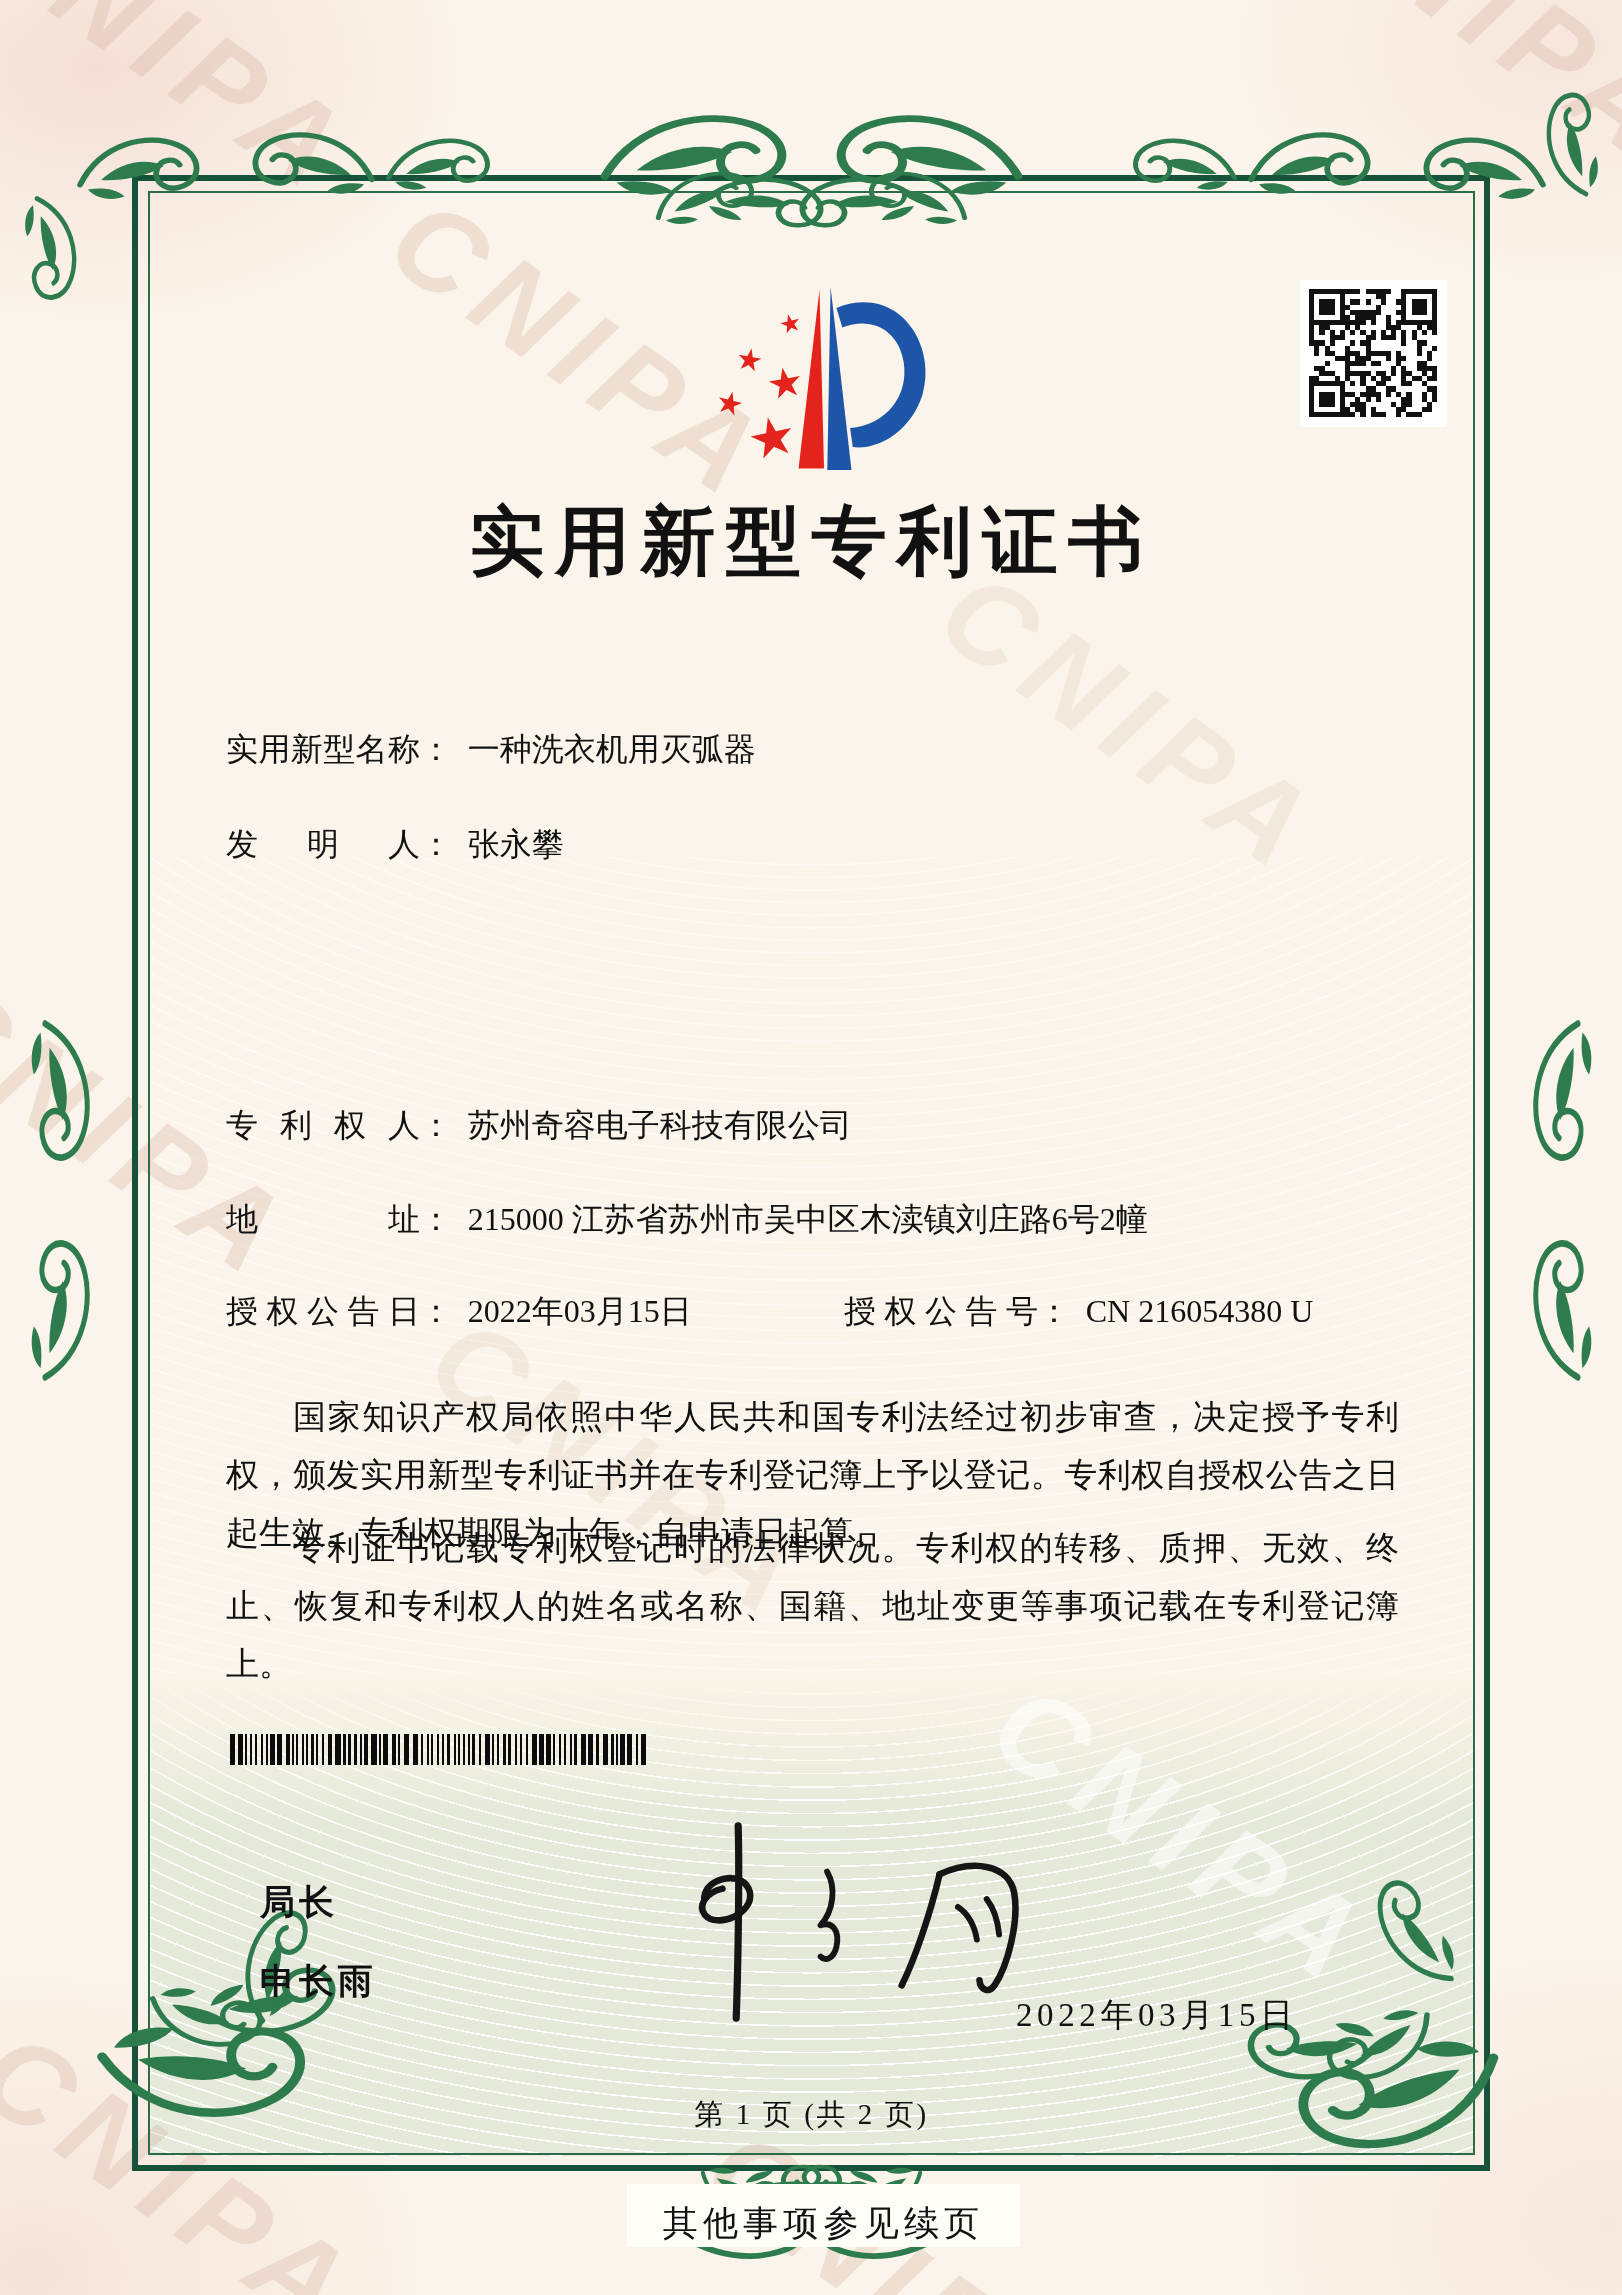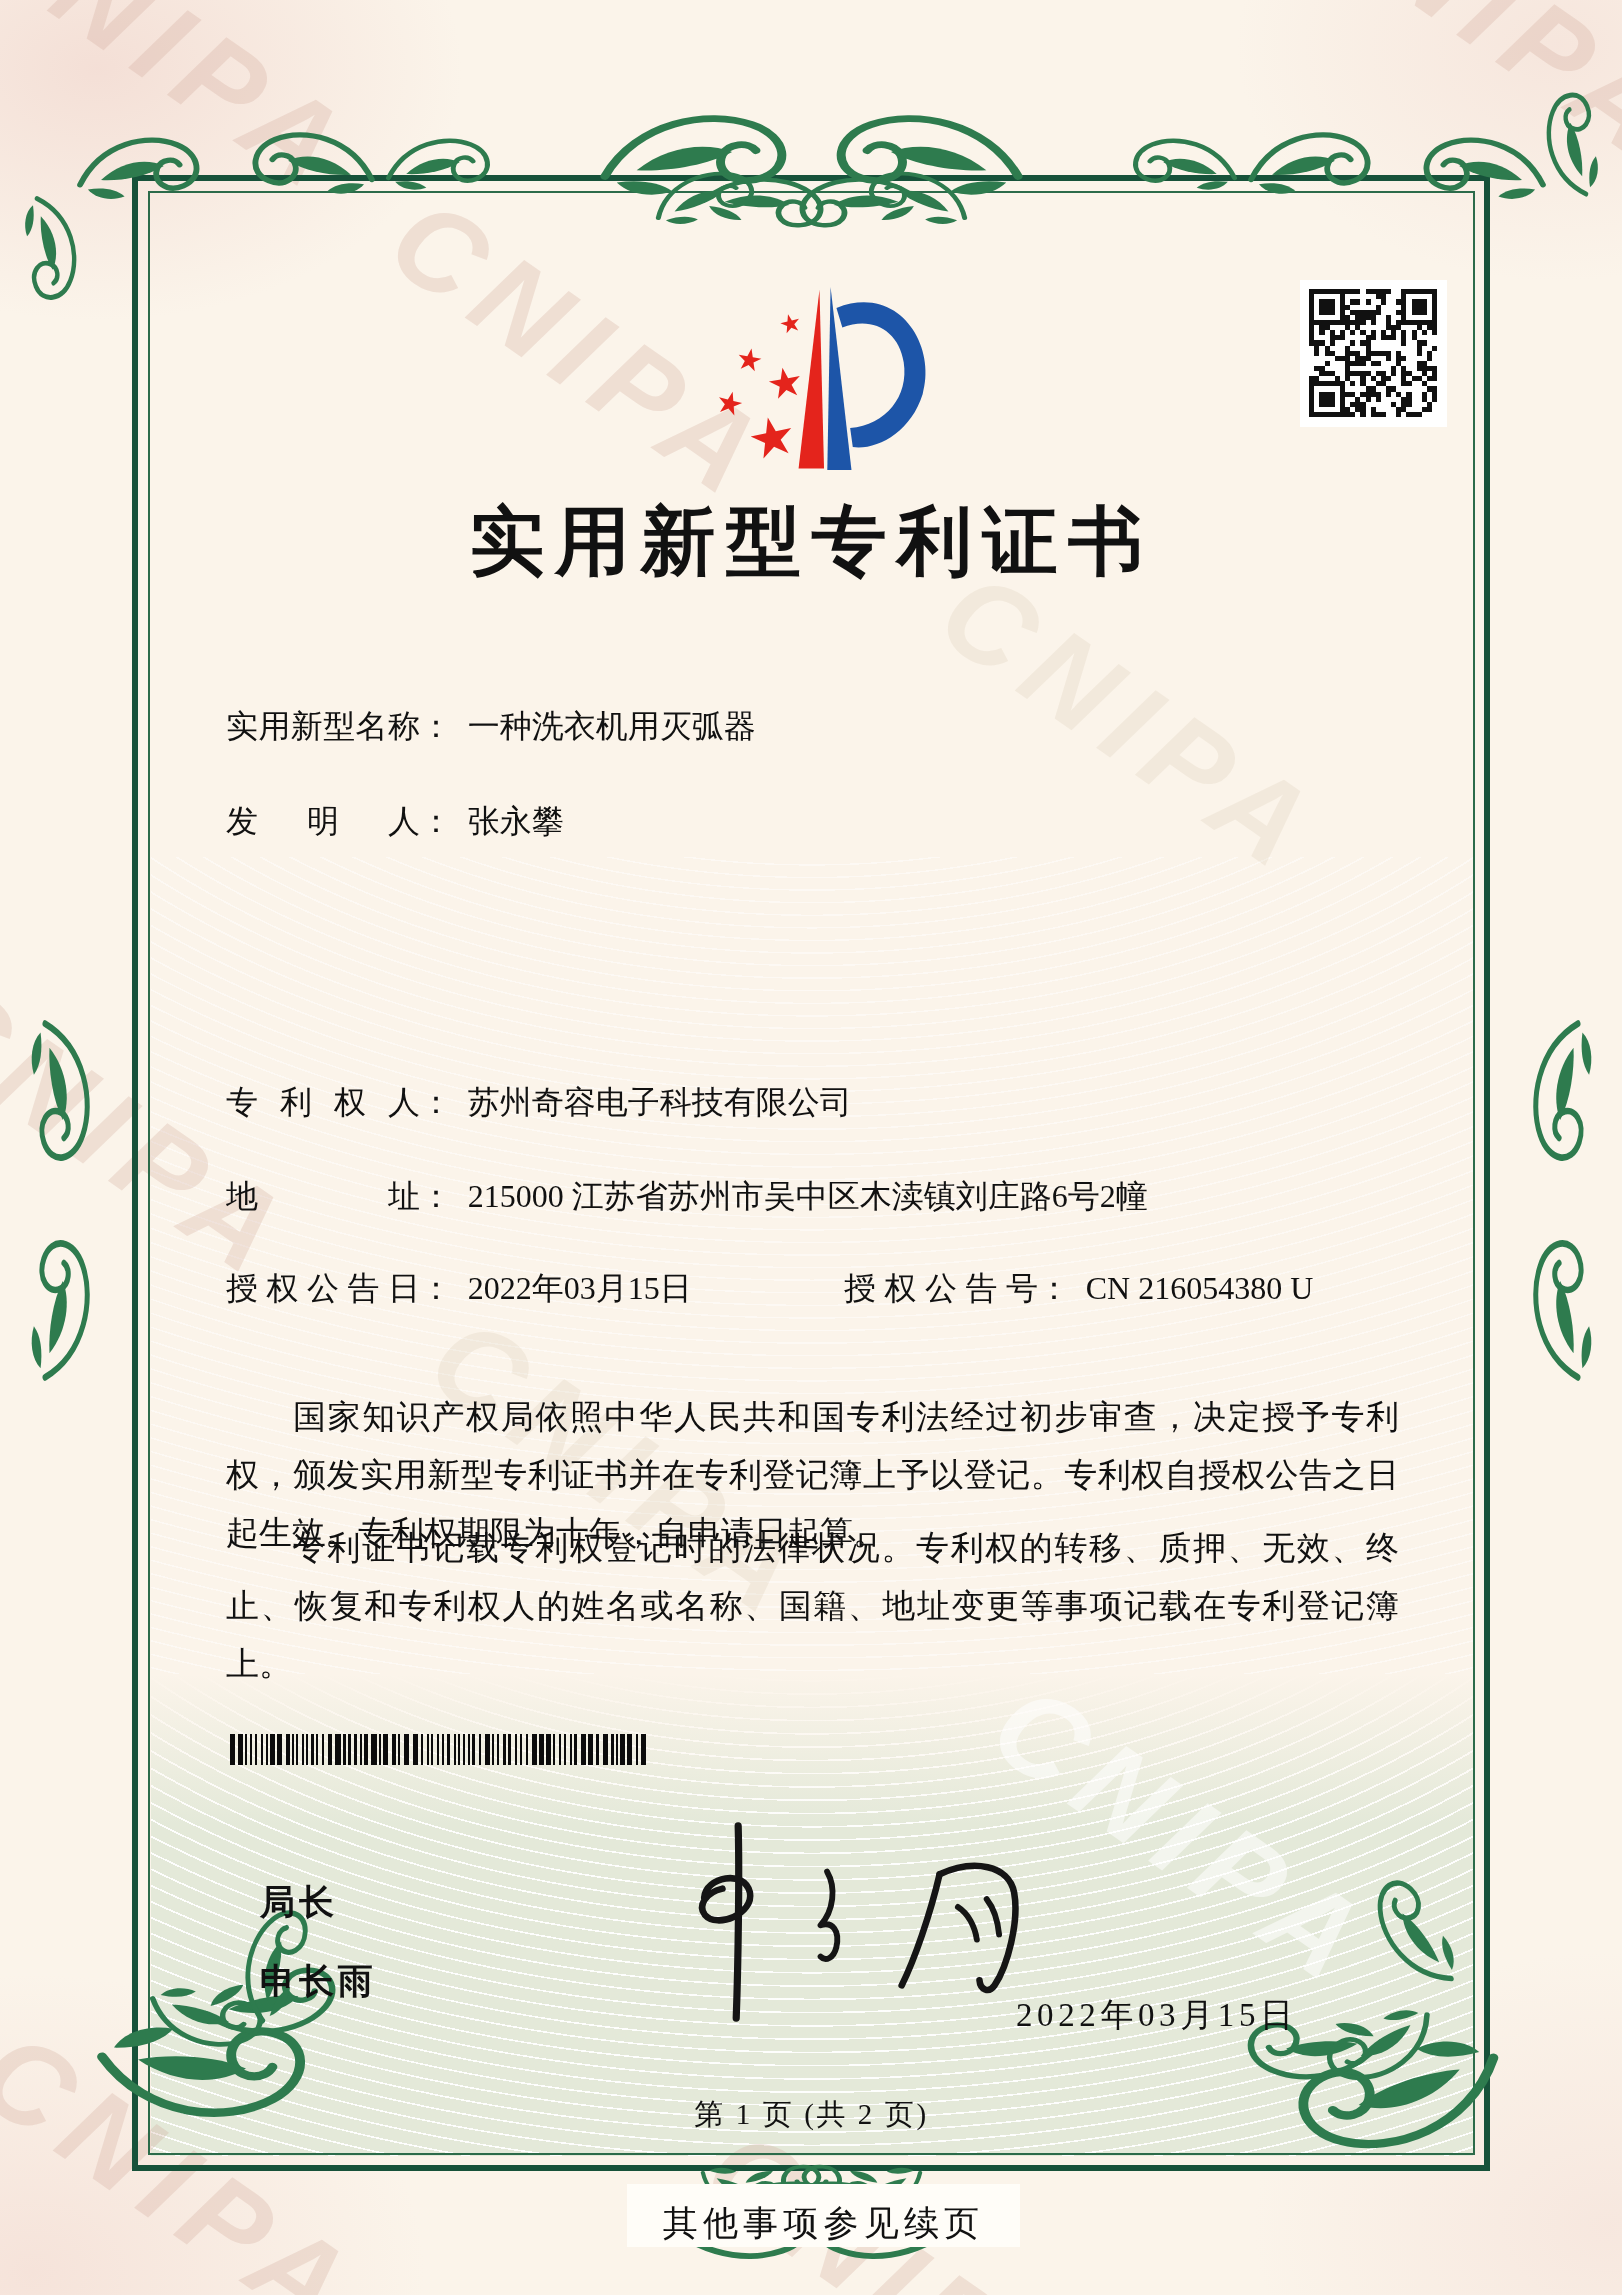--- a/index.html
+++ b/index.html
@@ -42,21 +42,21 @@
   .logo{position:absolute;left:715px;top:253px;width:222px;height:219px;}
   .logo svg{position:absolute;left:0;top:0;}
   .logo .star{position:absolute;color:#e4241c;line-height:1;}
   
   .qr{position:absolute;left:1300px;top:280px;width:147px;height:147px;background:#fff;
     padding:9.2px;box-sizing:border-box;}
   .qr-grid{width:128px;height:128px;display:grid;
     grid-template-columns:repeat(25,1fr);grid-template-rows:repeat(25,1fr);}
   .qr-grid .m{background:#111;}
   
-  .row{position:absolute;left:226px;font-size:32px;white-space:nowrap;}
+  .row{position:absolute;left:226px;font-size:32px;white-space:nowrap;margin-top:23px;}
   .lbl{display:inline-block;width:194px;text-align:justify;text-align-last:justify;}
   .val{margin-left:15.7px;}
   .grant2{position:absolute;left:618px;top:0;white-space:nowrap;}
   .grant2 .lbl{width:194px;}
   
   .para{position:absolute;left:226px;width:1173px;font-size:33px;line-height:58px;
     text-align:justify;text-indent:67px;}
   
   .barcode{position:absolute;left:230px;top:1734px;width:425px;height:31px;display:flex;align-items:stretch;}
   .barcode .b{height:100%;}

